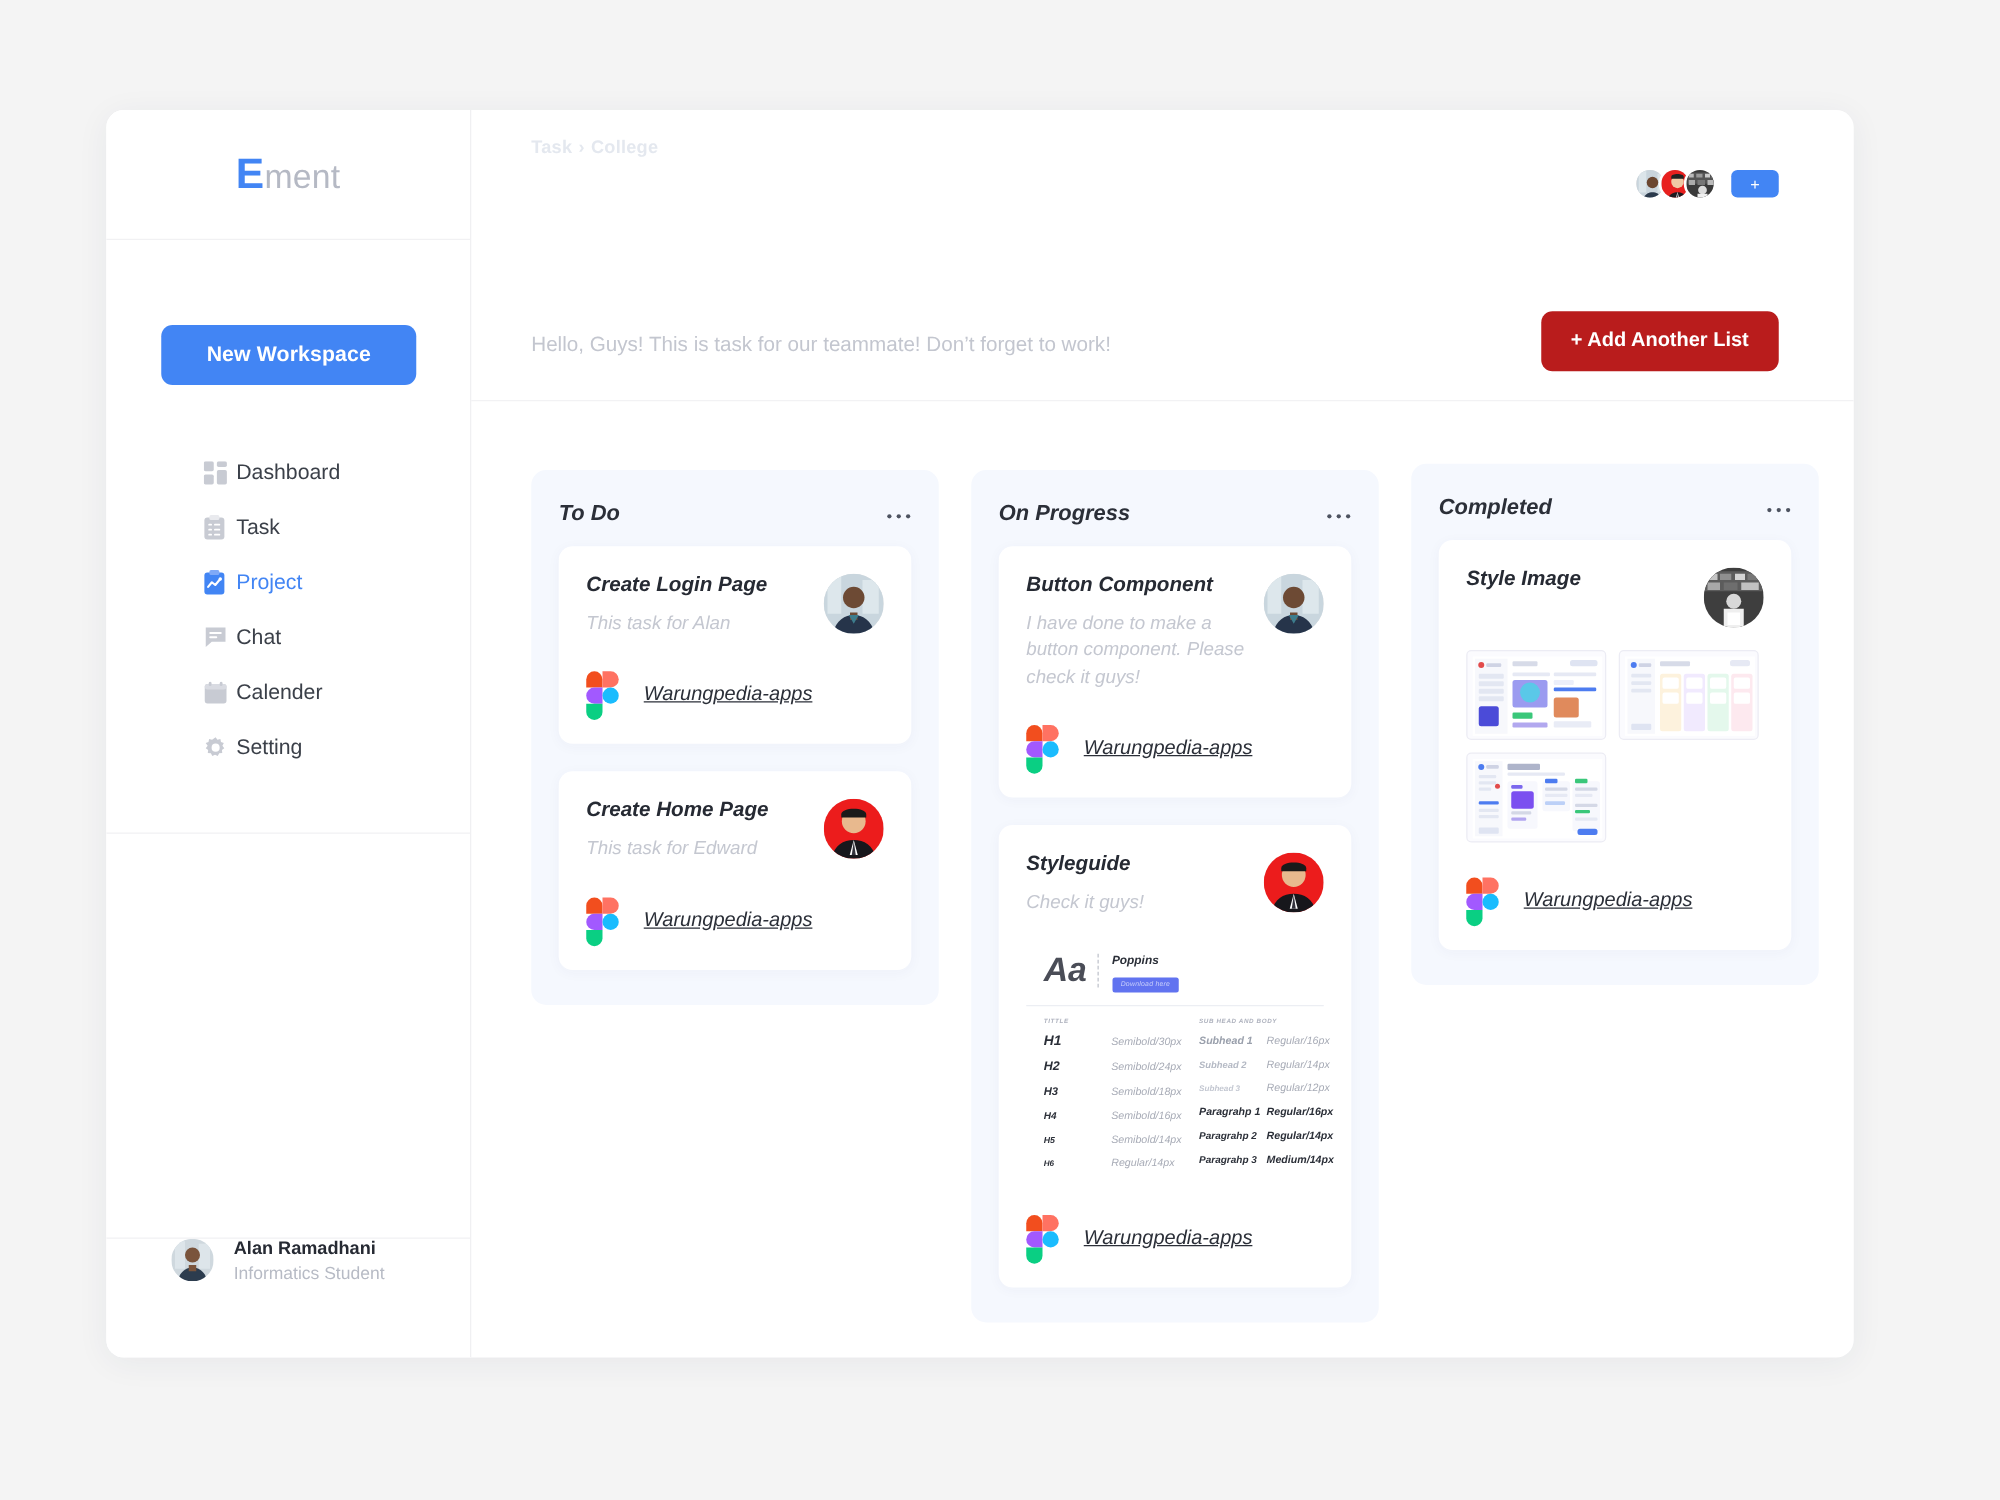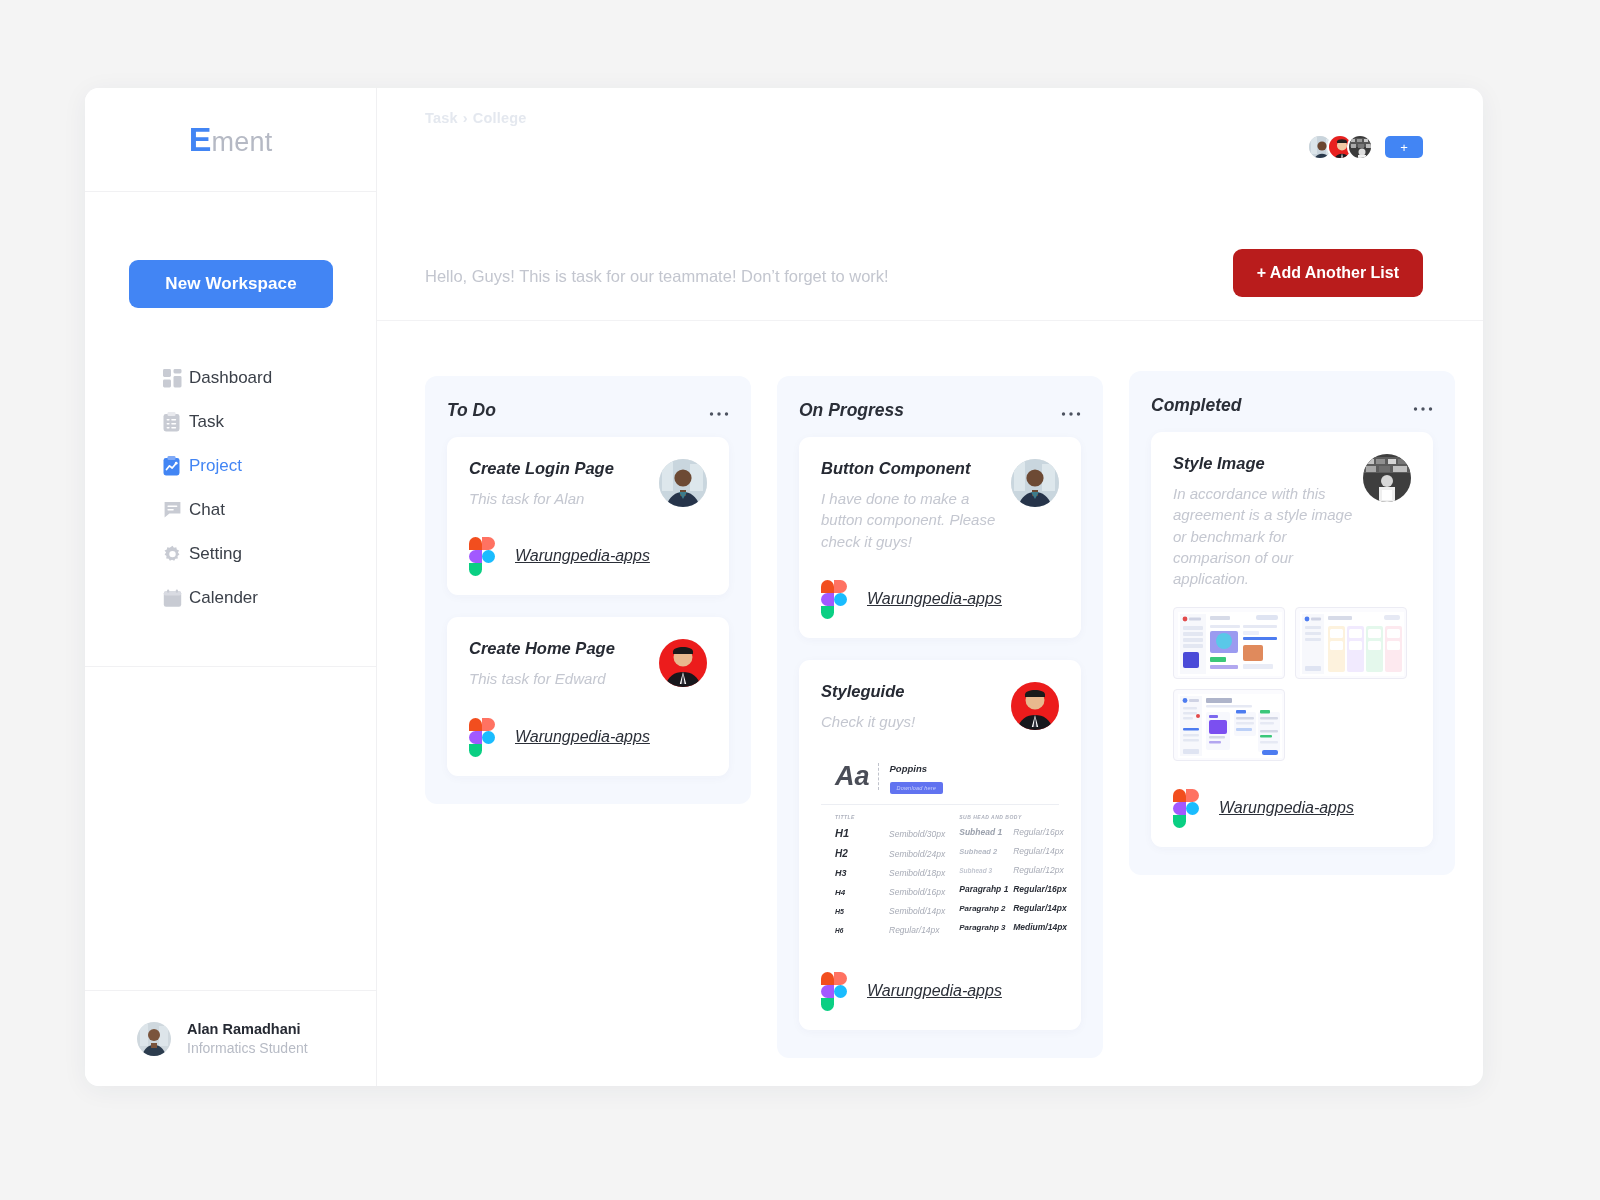--- a/index.html
+++ b/index.html
@@ -65,21 +65,21 @@
 
   .sidebar-divider { margin-top: 46px; border-top: 1px solid #f1f1f3; }
   .hashtag {
     padding: 40px 0 0 52px;
     font-size: 16.5px; color: #e2e3e7; font-weight: 600; letter-spacing:.2px;
   }
   .spacer { flex: 1; }
   .profile {
     border-top: 1px solid #f1f1f3;
     height: 96px;
-    display: flex; align-items: center;
+    display: flex; align-items: flex-start;
     padding-left: 52px;
   }
   .profile .pavatar { width: 34px; height: 34px; border-radius: 50%; overflow: hidden; flex:0 0 34px;}
   .profile .ptxt { margin-left: 16px; }
   .profile .pname { font-size: 14.5px; font-weight: 700; color: #262a33; }
   .profile .prole { font-size: 14px; color: #b7bbc5; margin-top: 3px; }
 
   
   .main { flex: 1; display: flex; flex-direction: column; min-width: 0; gap: 19px; }
   .topbar {
@@ -269,38 +269,38 @@
               <path d="M1.6 1h15.8v11.4H6.4L1.6 16.6z" fill="#c8cbd3"></path>
               <rect x="4.4" y="4.6" width="10" height="1.5" rx=".75" fill="#fff"></rect>
               <rect x="4.4" y="8" width="6.4" height="1.5" rx=".75" fill="#fff"></rect>
             </svg>
         </span>
         <span class="lbl">Chat</span>
       </div>
 
       <div class="nav-item">
         <span class="ico">
-          <svg width="19" height="19" viewBox="0 0 20 20">
-              <path fill="#c8cbd3" d="M10 0.8l1.5 2.1 2.5-.6.5 2.5 2.4.9-1.2 2.3 1.6 2-2 1.6.3 2.6-2.6.2-1.2 2.3-2.3-1.2-2.3 1.2-1.2-2.3-2.6-.2.3-2.6-2-1.6 1.6-2L1.6 5.7l2.4-.9.5-2.5 2.5.6z"></path>
-              <circle cx="10" cy="9.6" r="3.4" fill="#fff"></circle>
-            </svg>
-        </span>
-        <span class="lbl">Setting</span>
-      </div>
-
-      <div class="nav-item">
-        <span class="ico">
           <svg width="19" height="19" viewBox="0 0 19 19">
               <rect x="0.8" y="2.2" width="17.4" height="15.6" rx="2.2" fill="#c8cbd3"></rect>
               <rect x="0.8" y="2.2" width="17.4" height="4.4" rx="2.2" fill="#d9dbe2"></rect>
               <rect x="4" y="0.4" width="2.2" height="3.4" rx="1.1" fill="#c8cbd3"></rect>
               <rect x="12.8" y="0.4" width="2.2" height="3.4" rx="1.1" fill="#c8cbd3"></rect>
             </svg>
         </span>
         <span class="lbl">Calender</span>
+      </div>
+
+      <div class="nav-item">
+        <span class="ico">
+          <svg width="19" height="19" viewBox="0 0 20 20">
+              <path fill="#c8cbd3" d="M10 0.8l1.5 2.1 2.5-.6.5 2.5 2.4.9-1.2 2.3 1.6 2-2 1.6.3 2.6-2.6.2-1.2 2.3-2.3-1.2-2.3 1.2-1.2-2.3-2.6-.2.3-2.6-2-1.6 1.6-2L1.6 5.7l2.4-.9.5-2.5 2.5.6z"></path>
+              <circle cx="10" cy="9.6" r="3.4" fill="#fff"></circle>
+            </svg>
+        </span>
+        <span class="lbl">Setting</span>
       </div>
 
     </nav>
 
     <div class="sidebar-divider"></div>
 
     <div class="spacer"></div>
 
     <div class="profile">
       <div class="pavatar">
@@ -593,21 +593,20 @@
                 <circle cx="10" cy="3" r="1.7" fill="#4d5360"></circle>
                 <circle cx="17.5" cy="3" r="1.7" fill="#4d5360"></circle>
               </svg>
           </div>
         </div>
 
         <div class="card">
           <div class="card-top">
             <div class="card-texts">
               <div class="card-title">Style Image</div>
-              <div class="card-desc">In accordance with this agreement is a style image or benchmark for comparison of our application.</div>
             </div>
             <div class="card-avatar">
               <svg width="48" height="48" viewBox="0 0 48 48">
                   <rect width="48" height="48" fill="#3e3e3e"></rect>
                   <rect x="1" y="3" width="46" height="16" fill="#5c5c5c"></rect>
                   <rect x="3" y="5" width="8" height="5" fill="#c4c4c4"></rect>
                   <rect x="13" y="5" width="9" height="5" fill="#8f8f8f"></rect>
                   <rect x="25" y="5" width="8" height="5" fill="#d4d4d4"></rect>
                   <rect x="35" y="5" width="9" height="5" fill="#777"></rect>
                   <rect x="3" y="12" width="10" height="6" fill="#a8a8a8"></rect>

